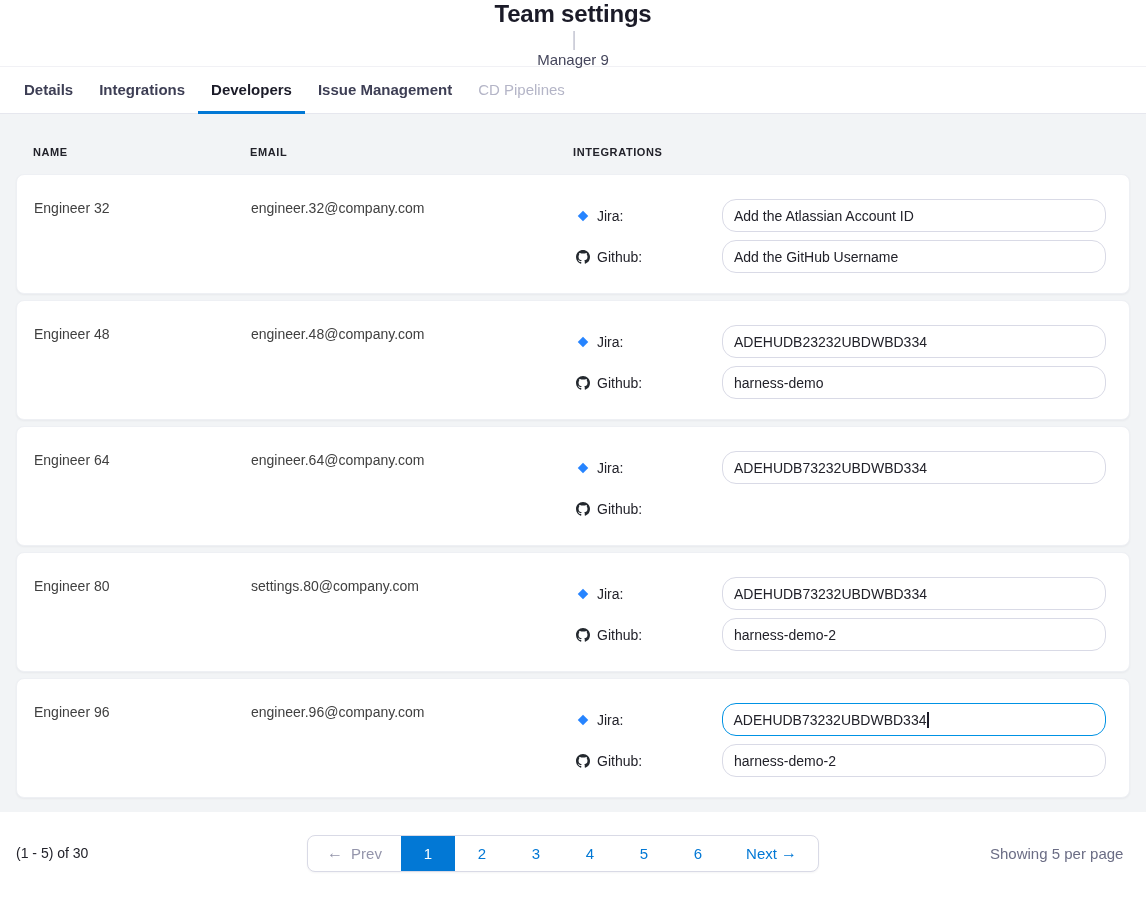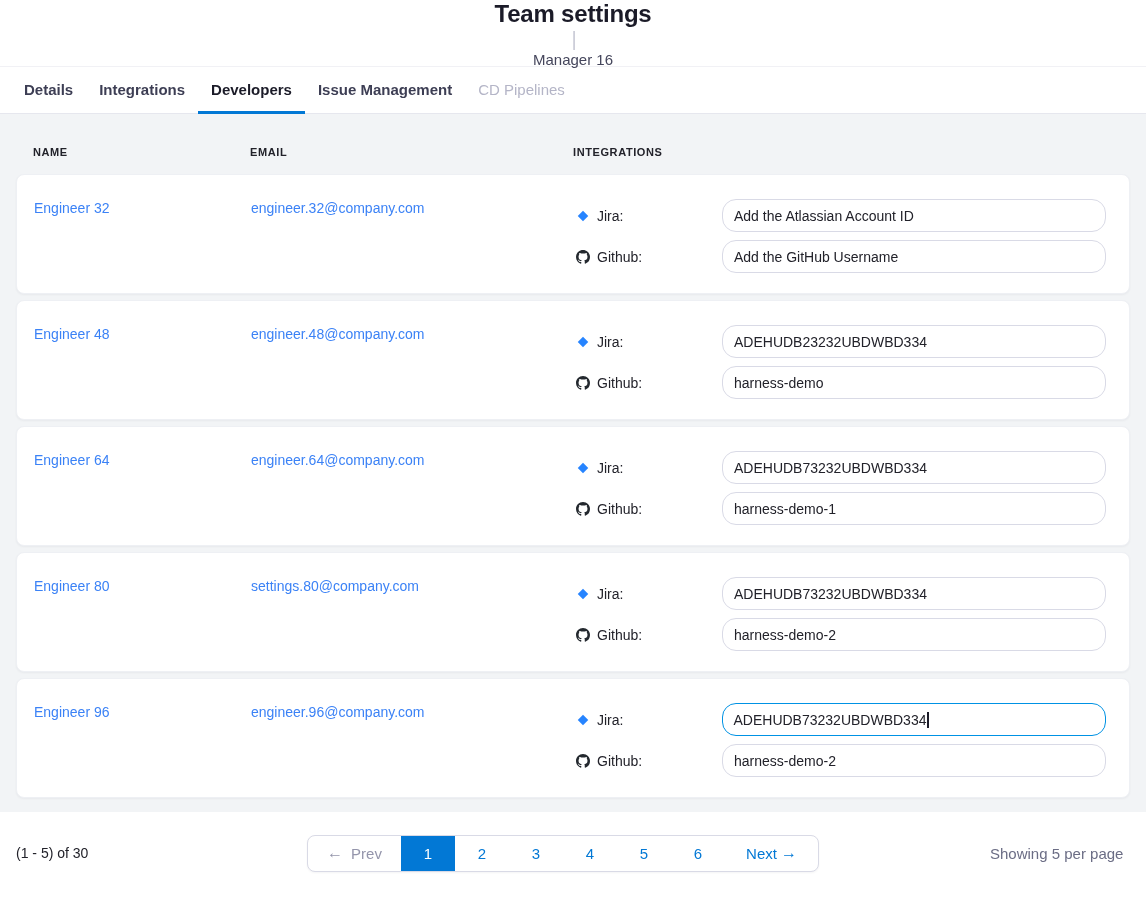--- a/index.html
+++ b/index.html
@@ -90,21 +90,21 @@
     border-radius: 8px;
     border: 1px solid #eef0f4;
     box-shadow: 0 1px 2px rgba(40,41,61,0.05);
     height: 120px;
     margin-bottom: 6px;
     padding: 0 23px 0 17px;
   }
   .cell-text {
     padding-top: 25px;
     font-size: 14px;
-    color: #3b82f6;
+    color: #404040;
   }
   .integrations-cell {
     padding-top: 24px;
     display: flex;
     flex-direction: column;
     gap: 8px;
   }
   .int-row {
     display: flex;
     align-items: center;
@@ -196,21 +196,21 @@
   .pg .arrow { font-size: 16px; line-height: 1; }
 </style>
 </head>
 <body>
 
 <div class="app">
 
   <header class="header">
     <h1 class="page-title">Team settings</h1>
     <span class="title-divider">|</span>
-    <span class="subtitle">Manager 16</span>
+    <span class="subtitle">Manager 9</span>
   </header>
 
   <nav class="tabs">
     <div class="tab">Details</div>
     <div class="tab">Integrations</div>
     <div class="tab active">Developers</div>
     <div class="tab">Issue Management</div>
     <div class="tab disabled">CD Pipelines</div>
   </nav>
 
@@ -307,23 +307,20 @@
         </div>
         <div class="int-row">
           <div class="int-label">
             <span class="icon-box">
                 <svg width="14" height="14" viewBox="0 0 16 16" fill="#24292f">
                   <path d="M8 0C3.58 0 0 3.58 0 8c0 3.54 2.29 6.53 5.47 7.59.4.07.55-.17.55-.38 0-.19-.01-.82-.01-1.49-2.01.37-2.53-.49-2.69-.94-.09-.23-.48-.94-.82-1.13-.28-.15-.68-.52-.01-.53.63-.01 1.08.58 1.23.82.72 1.21 1.87.87 2.33.66.07-.52.28-.87.51-1.07-1.78-.2-3.64-.89-3.64-3.95 0-.87.31-1.59.82-2.15-.08-.2-.36-1.02.08-2.12 0 0 .67-.21 2.2.82.64-.18 1.32-.27 2-.27s1.36.09 2 .27c1.53-1.04 2.2-.82 2.2-.82.44 1.1.16 1.92.08 2.12.51.56.82 1.27.82 2.15 0 3.07-1.87 3.75-3.65 3.95.29.25.54.73.54 1.48 0 1.07-.01 1.93-.01 2.2 0 .21.15.46.55.38A8.01 8.01 0 0 0 16 8c0-4.42-3.58-8-8-8z"></path>
                 </svg>
               </span>
             <span>Github:</span>
           </div>
-          <div class="text-input">
-              <span>harness-demo-1</span>
-            </div>
         </div>
       </div>
     </div>
 
     <div class="card grid-cols">
       <div class="cell-text">Engineer 80</div>
       <div class="cell-text">settings.80@company.com</div>
       <div class="integrations-cell">
         <div class="int-row">
           <div class="int-label">

